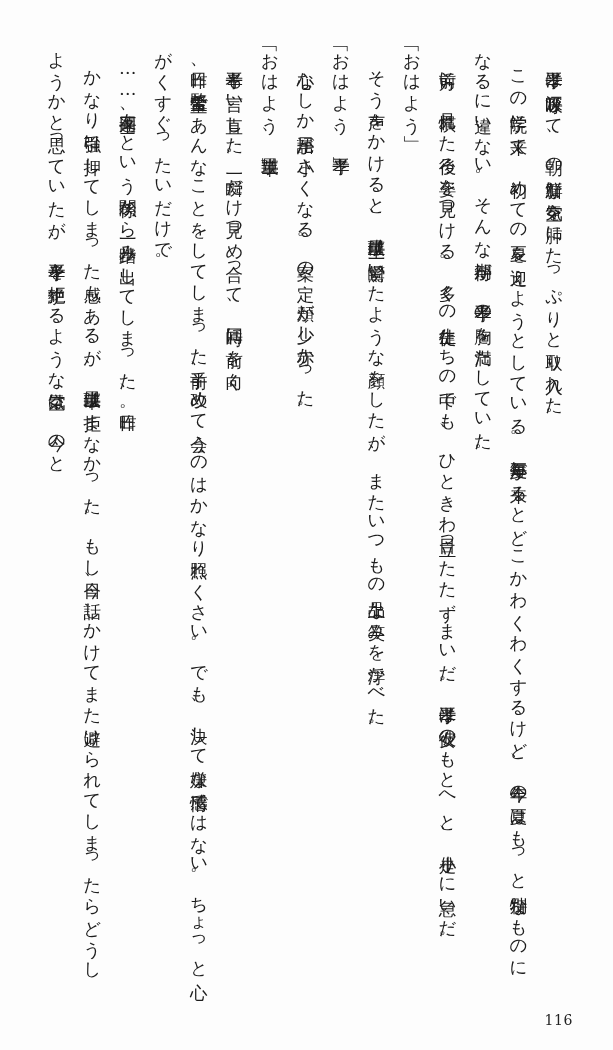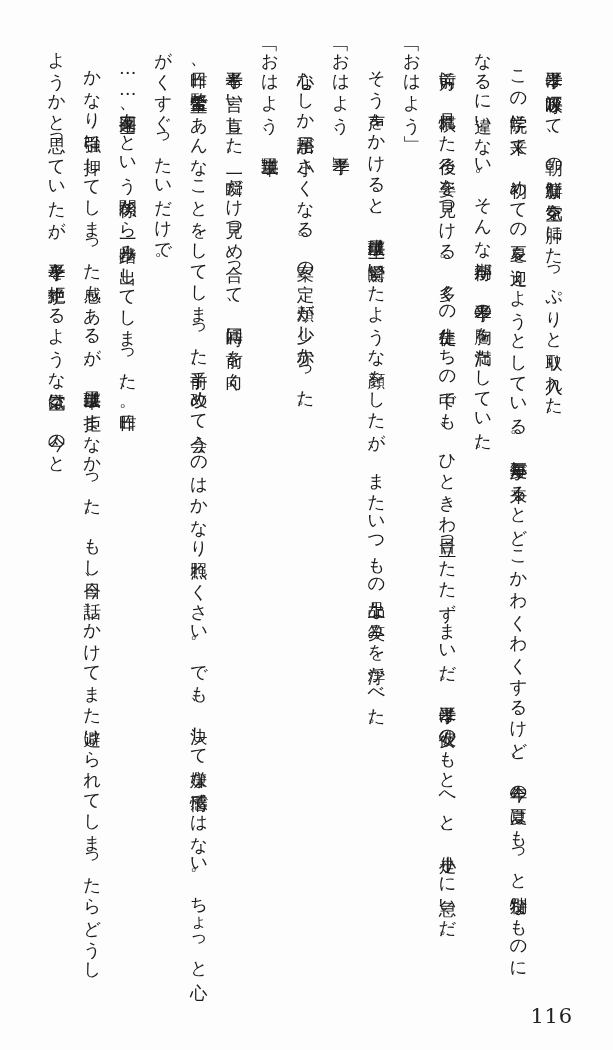--- a/index.html
+++ b/index.html
@@ -45,21 +45,21 @@
     text-indent: 1em;
   }
   .para.noindent {
     text-indent: 0;
   }
 
   .page-number {
     position: absolute;
     right: 40px;
     bottom: 22px;
-    font-size: 21px;
+    font-size: 14px;
     font-family: "DejaVu Serif", serif;
     color: #222222;
     letter-spacing: 0.04em;
   }
 </style>
 </head>
 <body>
 
 <div class="page">
 

